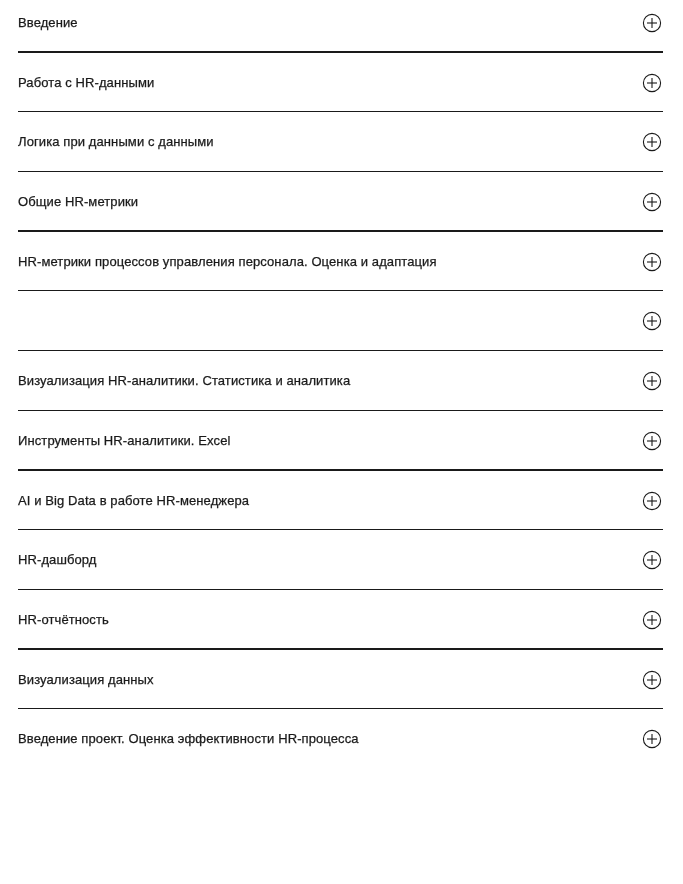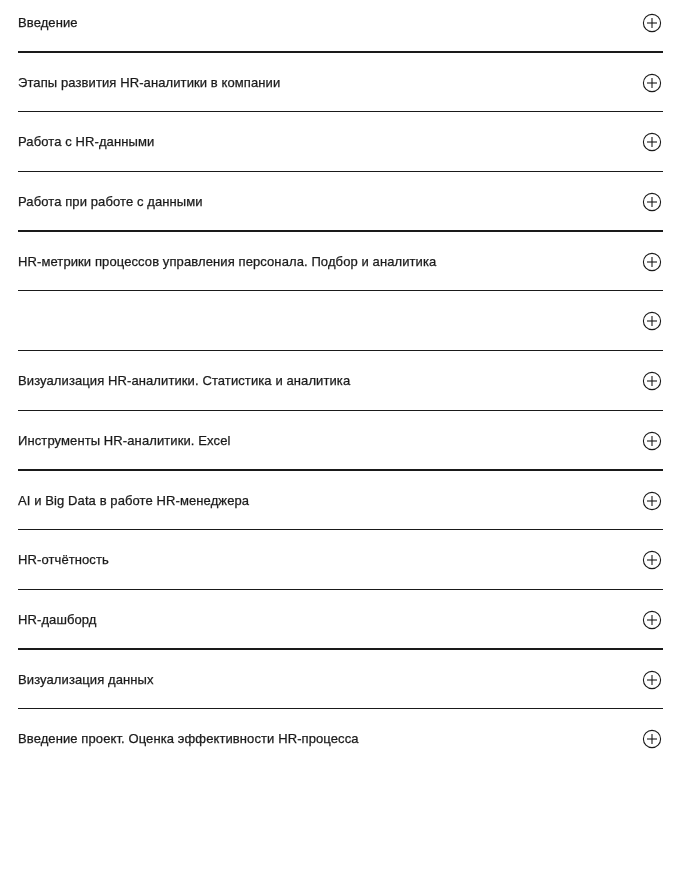--- a/index.html
+++ b/index.html
@@ -66,54 +66,54 @@
     <span class="acc-icon">
       <svg width="20" height="20" viewBox="0 0 20 20">
         <circle cx="10" cy="10" r="8.6" fill="none" stroke="#1a1a1a" stroke-width="1.1"></circle>
         <line x1="10" y1="5" x2="10" y2="15" stroke="#1a1a1a" stroke-width="1.1"></line>
         <line x1="5" y1="10" x2="15" y2="10" stroke="#1a1a1a" stroke-width="1.1"></line>
       </svg>
     </span>
     <div class="divider"></div>
   </div>
     <div class="acc-item">
-    <span class="acc-title">Этапы развития HR-аналитики в компании</span>
-    <span class="acc-icon">
-      <svg width="20" height="20" viewBox="0 0 20 20">
-        <circle cx="10" cy="10" r="8.6" fill="none" stroke="#1a1a1a" stroke-width="1.1"></circle>
-        <line x1="10" y1="5" x2="10" y2="15" stroke="#1a1a1a" stroke-width="1.1"></line>
-        <line x1="5" y1="10" x2="15" y2="10" stroke="#1a1a1a" stroke-width="1.1"></line>
-      </svg>
-    </span>
-    <div class="divider"></div>
-  </div>
-    <div class="acc-item">
     <span class="acc-title">Работа с HR-данными</span>
     <span class="acc-icon">
       <svg width="20" height="20" viewBox="0 0 20 20">
         <circle cx="10" cy="10" r="8.6" fill="none" stroke="#1a1a1a" stroke-width="1.1"></circle>
         <line x1="10" y1="5" x2="10" y2="15" stroke="#1a1a1a" stroke-width="1.1"></line>
         <line x1="5" y1="10" x2="15" y2="10" stroke="#1a1a1a" stroke-width="1.1"></line>
       </svg>
     </span>
     <div class="divider"></div>
   </div>
     <div class="acc-item">
-    <span class="acc-title">Работа при работе с данными</span>
-    <span class="acc-icon">
-      <svg width="20" height="20" viewBox="0 0 20 20">
-        <circle cx="10" cy="10" r="8.6" fill="none" stroke="#1a1a1a" stroke-width="1.1"></circle>
-        <line x1="10" y1="5" x2="10" y2="15" stroke="#1a1a1a" stroke-width="1.1"></line>
-        <line x1="5" y1="10" x2="15" y2="10" stroke="#1a1a1a" stroke-width="1.1"></line>
-      </svg>
-    </span>
-    <div class="divider"></div>
-  </div>
-    <div class="acc-item">
-    <span class="acc-title">HR-метрики процессов управления персонала. Подбор и аналитика</span>
+    <span class="acc-title">Логика при данными с данными</span>
+    <span class="acc-icon">
+      <svg width="20" height="20" viewBox="0 0 20 20">
+        <circle cx="10" cy="10" r="8.6" fill="none" stroke="#1a1a1a" stroke-width="1.1"></circle>
+        <line x1="10" y1="5" x2="10" y2="15" stroke="#1a1a1a" stroke-width="1.1"></line>
+        <line x1="5" y1="10" x2="15" y2="10" stroke="#1a1a1a" stroke-width="1.1"></line>
+      </svg>
+    </span>
+    <div class="divider"></div>
+  </div>
+    <div class="acc-item">
+    <span class="acc-title">Общие HR-метрики</span>
+    <span class="acc-icon">
+      <svg width="20" height="20" viewBox="0 0 20 20">
+        <circle cx="10" cy="10" r="8.6" fill="none" stroke="#1a1a1a" stroke-width="1.1"></circle>
+        <line x1="10" y1="5" x2="10" y2="15" stroke="#1a1a1a" stroke-width="1.1"></line>
+        <line x1="5" y1="10" x2="15" y2="10" stroke="#1a1a1a" stroke-width="1.1"></line>
+      </svg>
+    </span>
+    <div class="divider"></div>
+  </div>
+    <div class="acc-item">
+    <span class="acc-title">HR-метрики процессов управления персонала. Оценка и адаптация</span>
     <span class="acc-icon">
       <svg width="20" height="20" viewBox="0 0 20 20">
         <circle cx="10" cy="10" r="8.6" fill="none" stroke="#1a1a1a" stroke-width="1.1"></circle>
         <line x1="10" y1="5" x2="10" y2="15" stroke="#1a1a1a" stroke-width="1.1"></line>
         <line x1="5" y1="10" x2="15" y2="10" stroke="#1a1a1a" stroke-width="1.1"></line>
       </svg>
     </span>
     <div class="divider"></div>
   </div>
     <div class="acc-item">
@@ -153,32 +153,32 @@
     <span class="acc-icon">
       <svg width="20" height="20" viewBox="0 0 20 20">
         <circle cx="10" cy="10" r="8.6" fill="none" stroke="#1a1a1a" stroke-width="1.1"></circle>
         <line x1="10" y1="5" x2="10" y2="15" stroke="#1a1a1a" stroke-width="1.1"></line>
         <line x1="5" y1="10" x2="15" y2="10" stroke="#1a1a1a" stroke-width="1.1"></line>
       </svg>
     </span>
     <div class="divider"></div>
   </div>
     <div class="acc-item">
+    <span class="acc-title">HR-дашборд</span>
+    <span class="acc-icon">
+      <svg width="20" height="20" viewBox="0 0 20 20">
+        <circle cx="10" cy="10" r="8.6" fill="none" stroke="#1a1a1a" stroke-width="1.1"></circle>
+        <line x1="10" y1="5" x2="10" y2="15" stroke="#1a1a1a" stroke-width="1.1"></line>
+        <line x1="5" y1="10" x2="15" y2="10" stroke="#1a1a1a" stroke-width="1.1"></line>
+      </svg>
+    </span>
+    <div class="divider"></div>
+  </div>
+    <div class="acc-item">
     <span class="acc-title">HR-отчётность</span>
-    <span class="acc-icon">
-      <svg width="20" height="20" viewBox="0 0 20 20">
-        <circle cx="10" cy="10" r="8.6" fill="none" stroke="#1a1a1a" stroke-width="1.1"></circle>
-        <line x1="10" y1="5" x2="10" y2="15" stroke="#1a1a1a" stroke-width="1.1"></line>
-        <line x1="5" y1="10" x2="15" y2="10" stroke="#1a1a1a" stroke-width="1.1"></line>
-      </svg>
-    </span>
-    <div class="divider"></div>
-  </div>
-    <div class="acc-item">
-    <span class="acc-title">HR-дашборд</span>
     <span class="acc-icon">
       <svg width="20" height="20" viewBox="0 0 20 20">
         <circle cx="10" cy="10" r="8.6" fill="none" stroke="#1a1a1a" stroke-width="1.1"></circle>
         <line x1="10" y1="5" x2="10" y2="15" stroke="#1a1a1a" stroke-width="1.1"></line>
         <line x1="5" y1="10" x2="15" y2="10" stroke="#1a1a1a" stroke-width="1.1"></line>
       </svg>
     </span>
     <div class="divider"></div>
   </div>
     <div class="acc-item">

